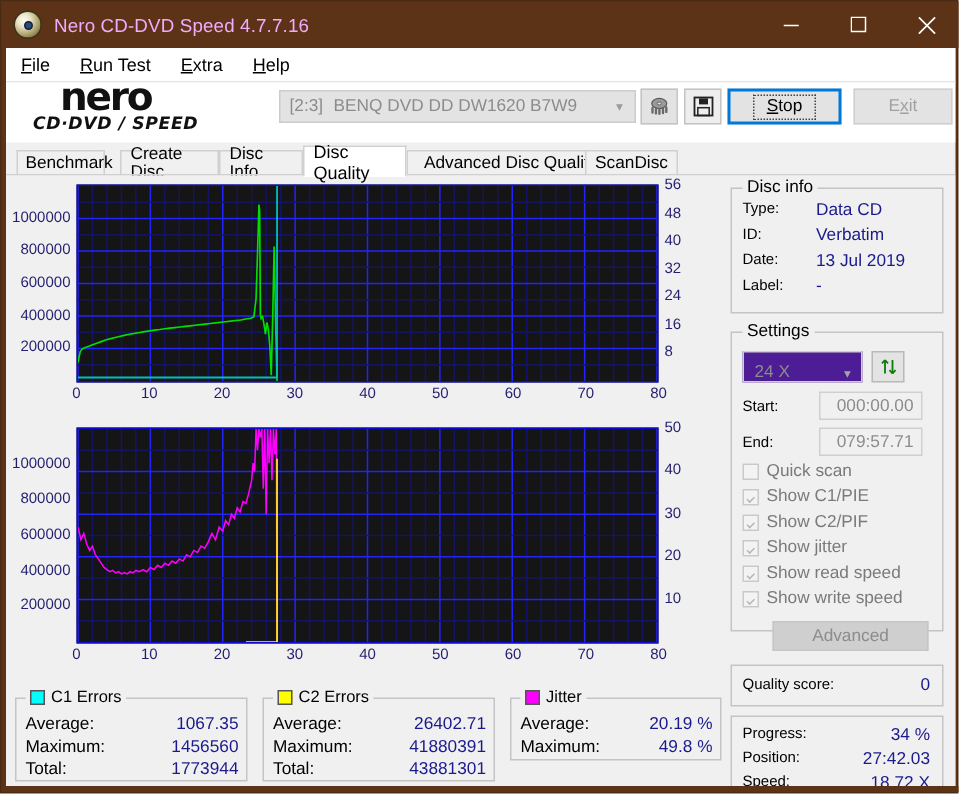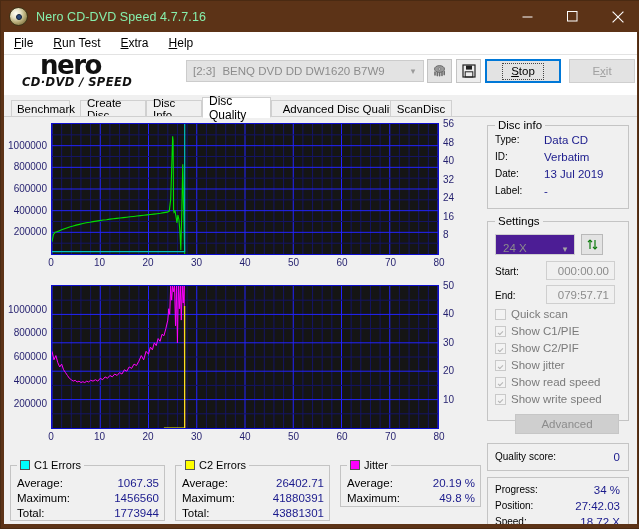--- a/index.html
+++ b/index.html
@@ -27,21 +27,21 @@
     border-radius:50%;
     background:radial-gradient(circle at 35% 32%, #fdfdf4 0%, #e8e4c8 28%, #b9ae7a 55%, #8a7c4a 78%, #5e5430 100%);
     border:1px solid #3c3418;
     position:relative;flex:0 0 auto;
   }
   .title-icon:after{
     content:"";position:absolute;left:6px;top:6px;width:4px;height:4px;
     border-radius:50%;background:#2a4a7a;border:1px solid #12203a;
   }
   .title-text{
-    color:#86efac;font-size:12.5px;letter-spacing:0.1px;flex:1 1 auto;
+    color:#f0abfc;font-size:12.5px;letter-spacing:0.1px;flex:1 1 auto;
     white-space:nowrap;overflow:hidden;
   }
   .win-btns{display:flex;height:31px;flex:0 0 auto;}
   .win-btn{
     width:45px;height:31px;display:flex;align-items:center;justify-content:center;
     color:#ffffff;font-size:13px;line-height:1;
   }
   .win-btn.min svg, .win-btn.max svg, .win-btn.close svg{display:block;}
   
   .client{

